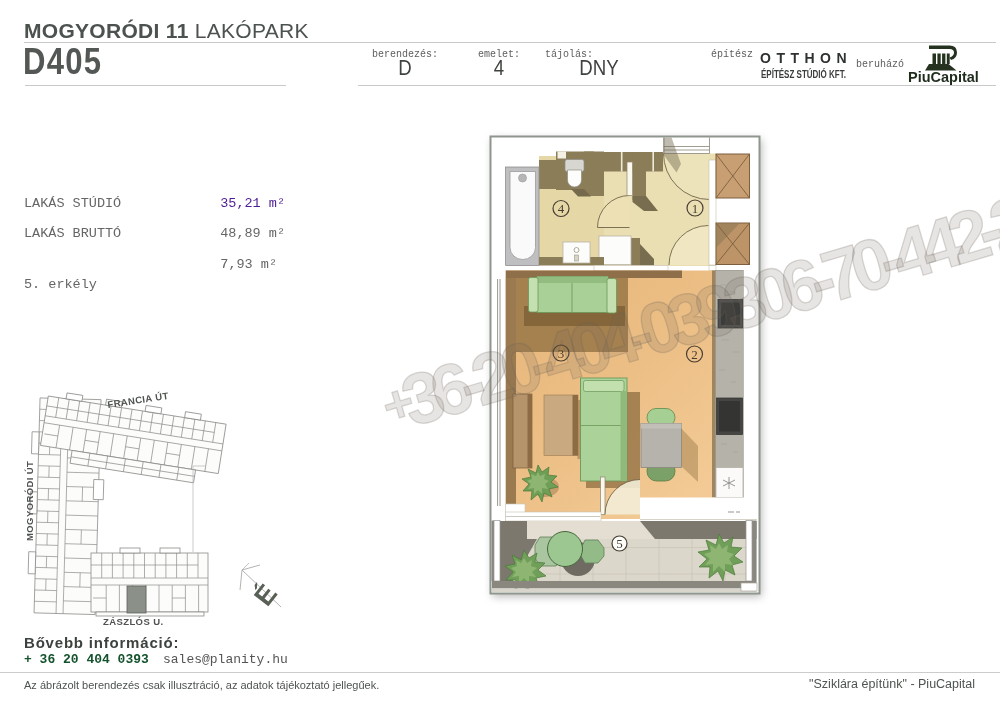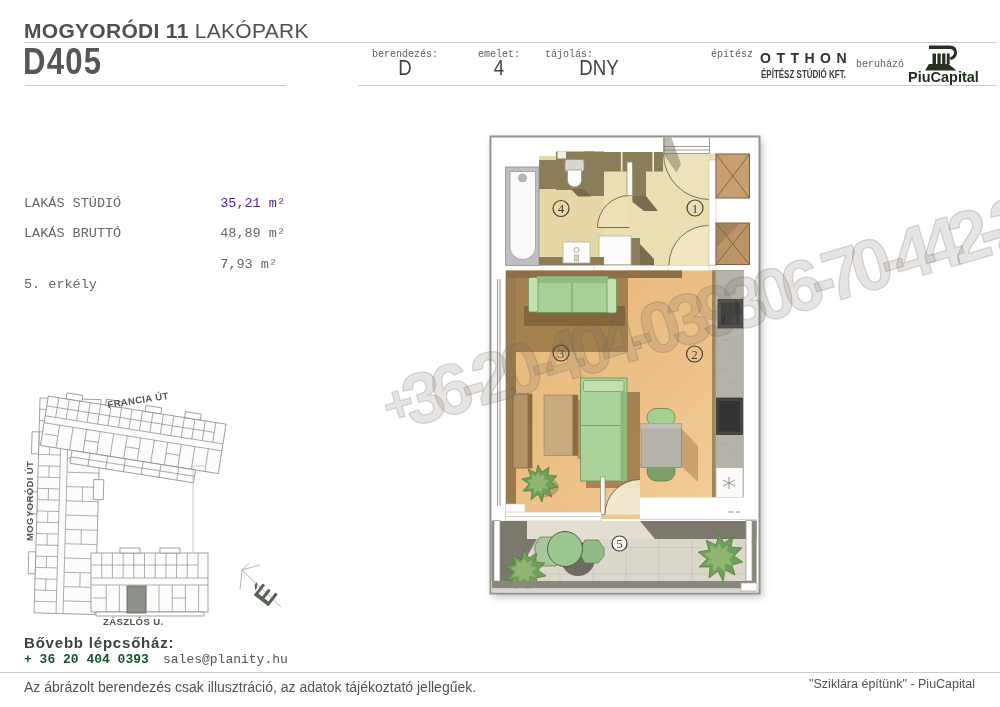--- a/index.html
+++ b/index.html
@@ -390,25 +390,25 @@
     </g>
 
     <rect x="490.5" y="136.5" width="269" height="457" fill="none" stroke="#8f968e" stroke-width="2"></rect>
   </svg>
 
   <svg class="abs" style="left:0;top:0;pointer-events:none;" width="1000" height="707" viewBox="0 0 1000 707">
 
     <text x="391" y="433" transform="rotate(-16.5 391 433)" font-family="Liberation Sans, sans-serif" font-weight="bold" font-size="72" letter-spacing="-10.5" fill="#6e645a" fill-opacity="0.17" stroke="#6e645a" stroke-opacity="0.24" stroke-width="1.3"><tspan font-size="52" dy="-8">+</tspan><tspan dy="8" dx="1">36-20-404-039306-70-442-25</tspan></text>
   </svg>
 
-  <div class="abs" style="left:24px;top:634px;font-size:15px;font-weight:bold;color:#3c423d;letter-spacing:.8px;">Bővebb lépcsőház:</div>
+  <div class="abs" style="left:24px;top:634px;font-size:15px;font-weight:bold;color:#3c423d;letter-spacing:.8px;">Bővebb információ:</div>
 
   <div class="abs mono" style="left:24px;top:652px;font-size:13px;color:#14532d;font-weight:bold;">+ 36 20 404 0393</div>
 
   <div class="abs mono" style="left:163px;top:652px;font-size:13px;color:#555;">sales@planity.hu</div>
 
   <div class="abs" style="left:0px;top:672px;width:1000px;height:1px;background:#cccccc;"></div>
 
-  <div class="abs" style="left:24px;top:679px;font-size:14px;color:#4e544f;">Az ábrázolt berendezés csak illusztráció, az adatok tájékoztató jellegűek.</div>
+  <div class="abs" style="left:24px;top:679px;font-size:11px;color:#4e544f;">Az ábrázolt berendezés csak illusztráció, az adatok tájékoztató jellegűek.</div>
 
   <div class="abs" style="right:25px;top:677px;font-size:12.5px;color:#4e544f;">"Sziklára építünk" - PiuCapital</div>
 
 </div>
 
 </body></html>

